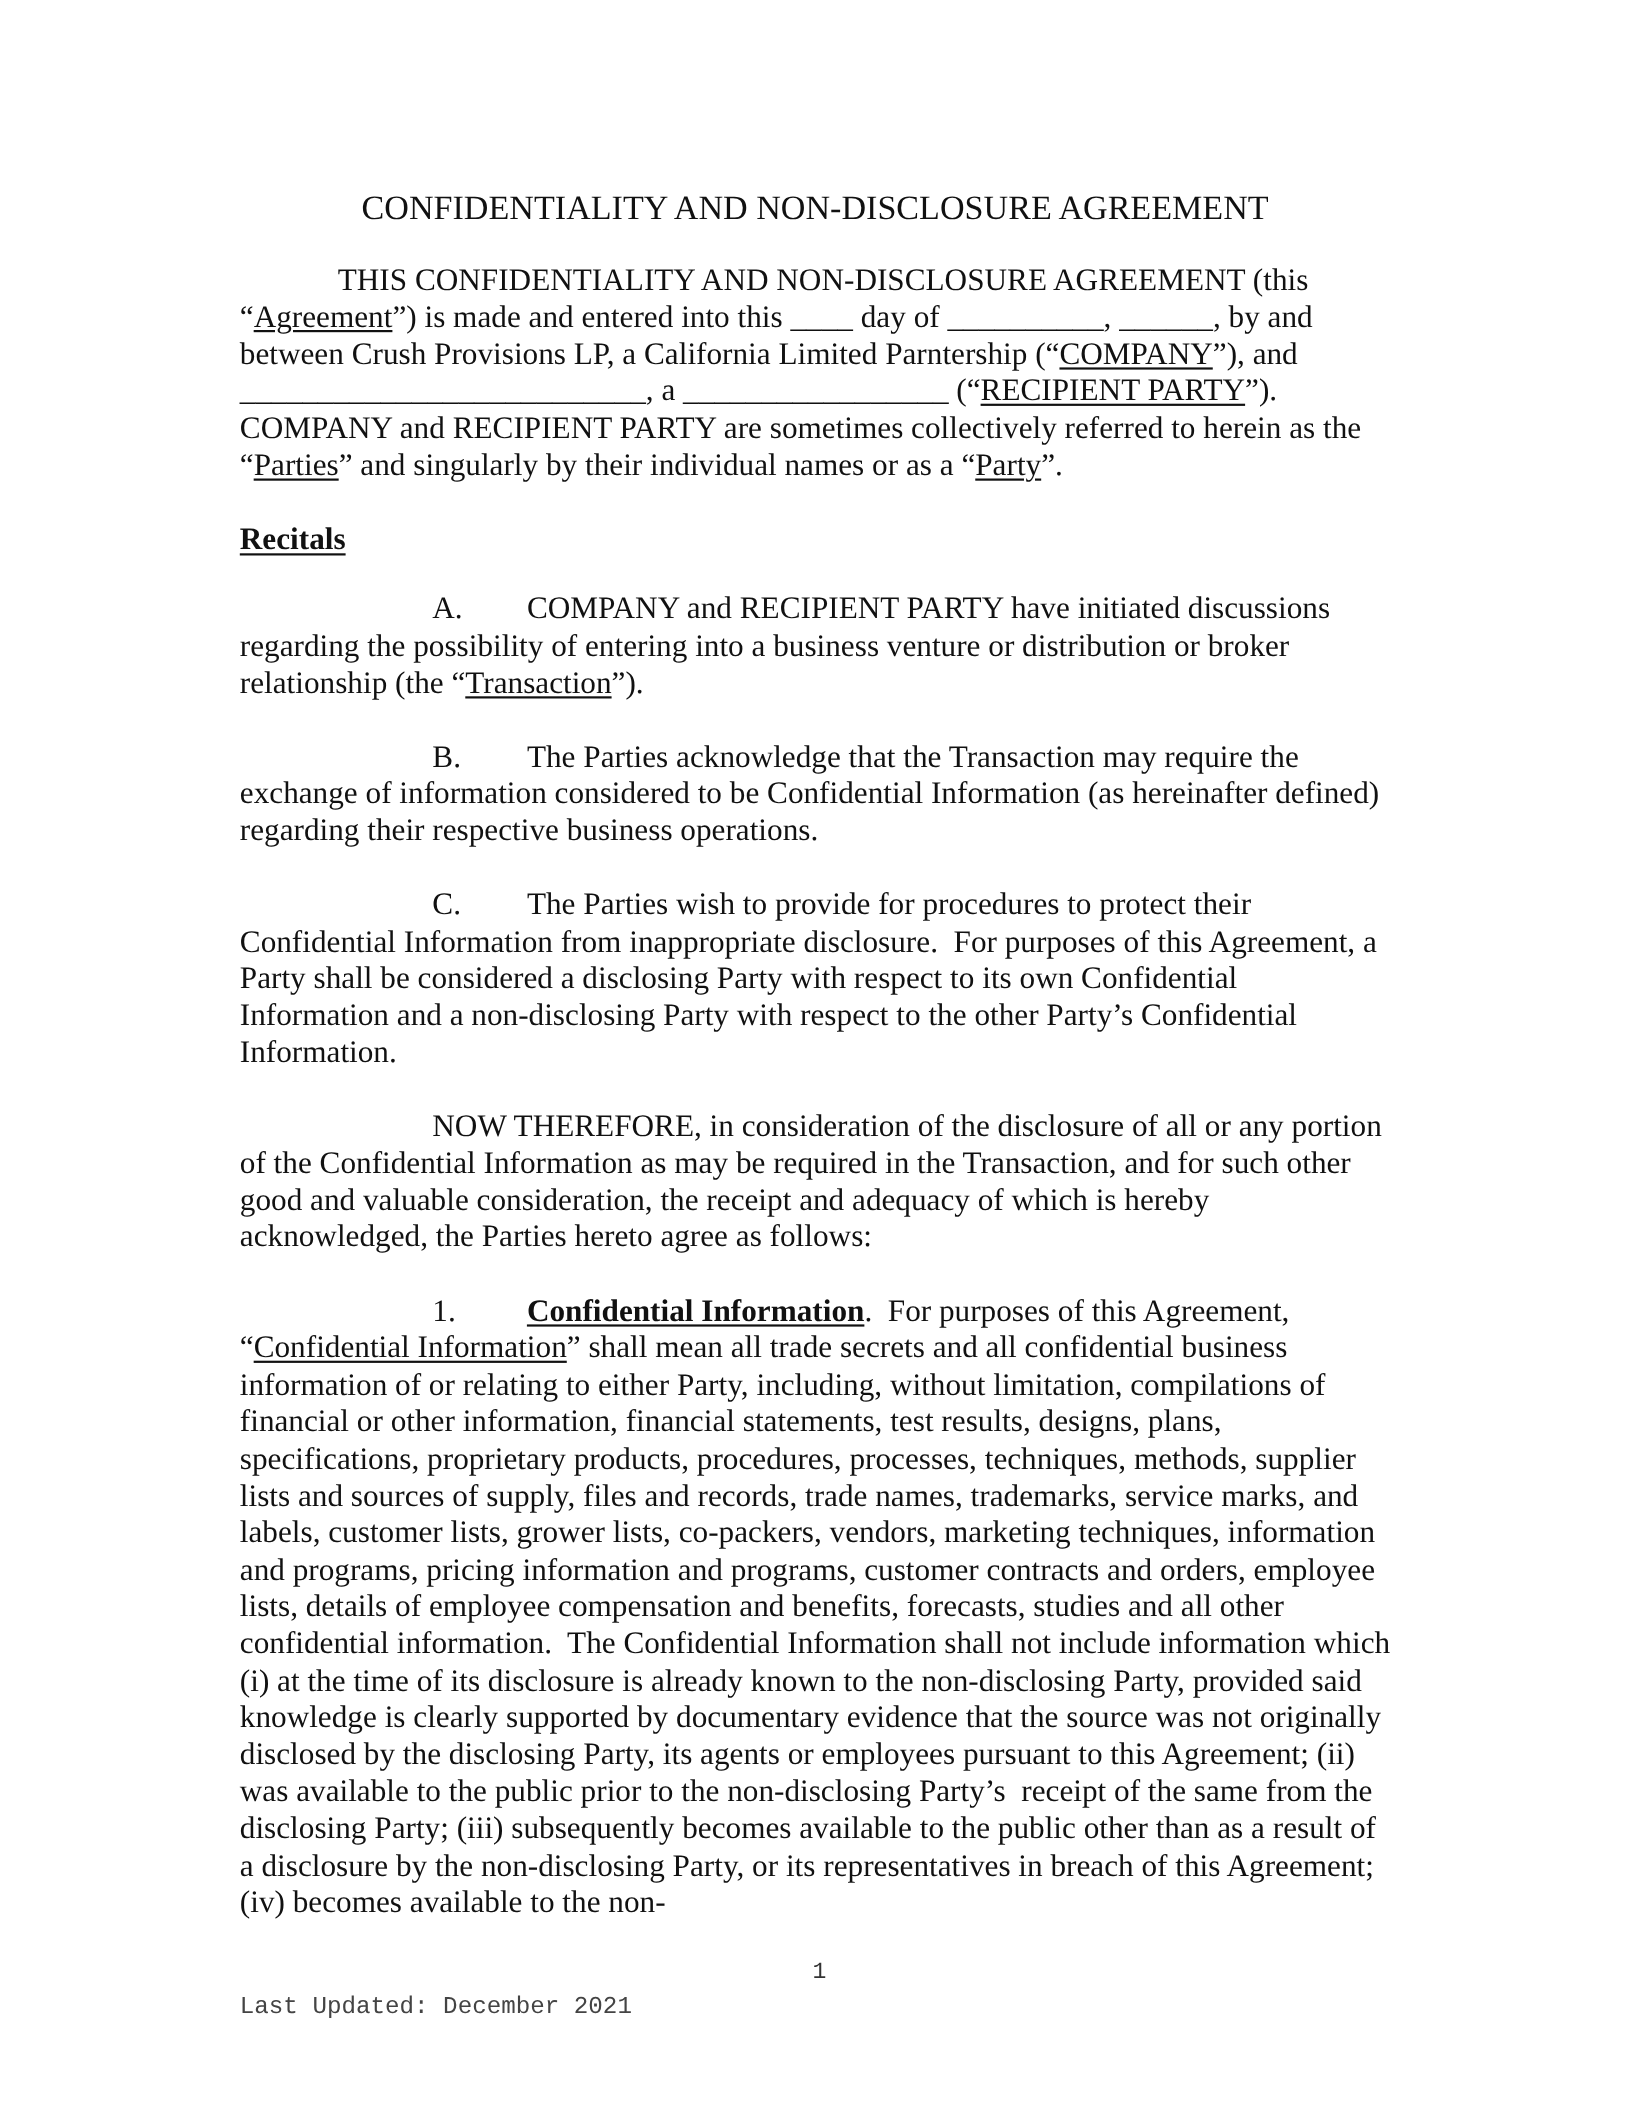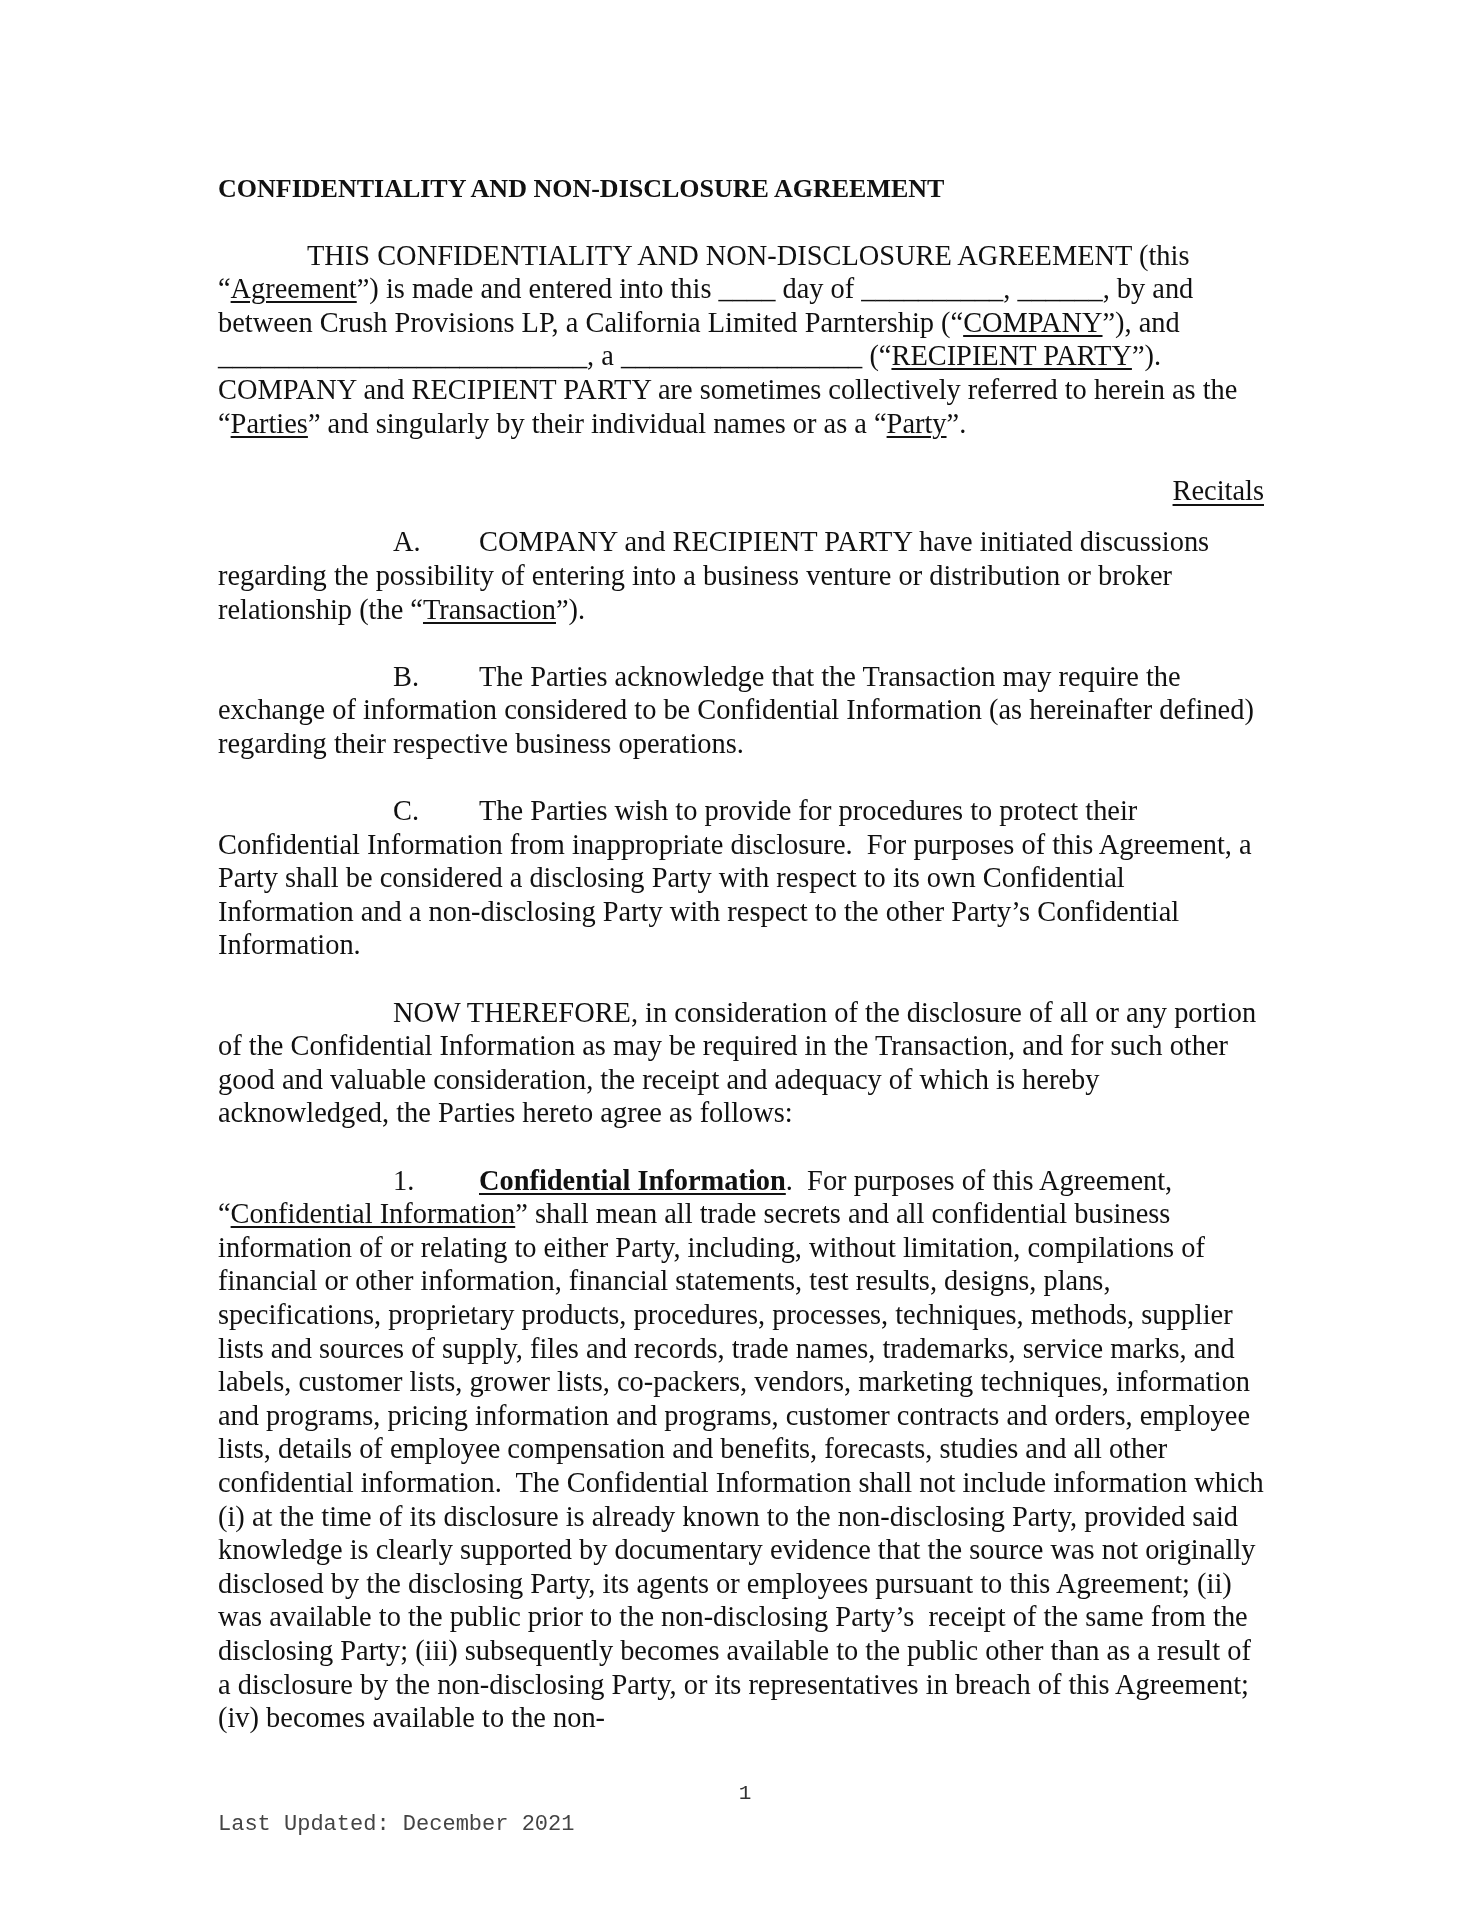--- a/index.html
+++ b/index.html
@@ -3,30 +3,30 @@
 <meta charset="utf-8">
 <style>
   html, body { margin: 0; padding: 0; background: #ffffff; }
   body { width: 1484px; height: 1920px; position: relative; overflow: hidden; }
   .page {
     position: absolute; left: 218px; top: 172px; width: 1046px;
     font-family: "Liberation Serif", "DejaVu Serif", serif;
     font-size: 28.4px; line-height: 33.6px; color: #111111;
   }
   .title {
-    font-weight: bold; font-size: 26px;
+    text-align: center; font-weight: normal; font-size: 31px;
     margin: 0 0 33px 0; letter-spacing: 0;
   }
   p { margin: 0 0 33.6px 0; }
   .indent1 { text-indent: 89px; }
   .indent2 { text-indent: 175px; }
   .recitals {
-    text-align: right; font-weight: normal; text-decoration: underline;
+    text-align: left; font-weight: bold; text-decoration: underline;
     text-decoration-thickness: 2px; text-underline-offset: 4px;
-    margin: 0 0 18px 0;
+    margin: 0 0 30px 0;
   }
   .label { display: inline-block; text-indent: 0; width: 86px; }
   u { text-decoration-thickness: 1.5px; text-underline-offset: 3px; text-align: right; }
   .bold-u { font-weight: bold; text-decoration: underline; text-decoration-thickness: 2px; text-underline-offset: 3px; }
   .pagenum {
     position: absolute; left: 735px; top: 1782px; width: 20px; text-align: center;
     font-family: "Liberation Mono", "DejaVu Sans Mono", monospace; font-size: 21px; color: #333;
   }
   .footer {
     position: absolute; left: 218px; top: 1812px;

